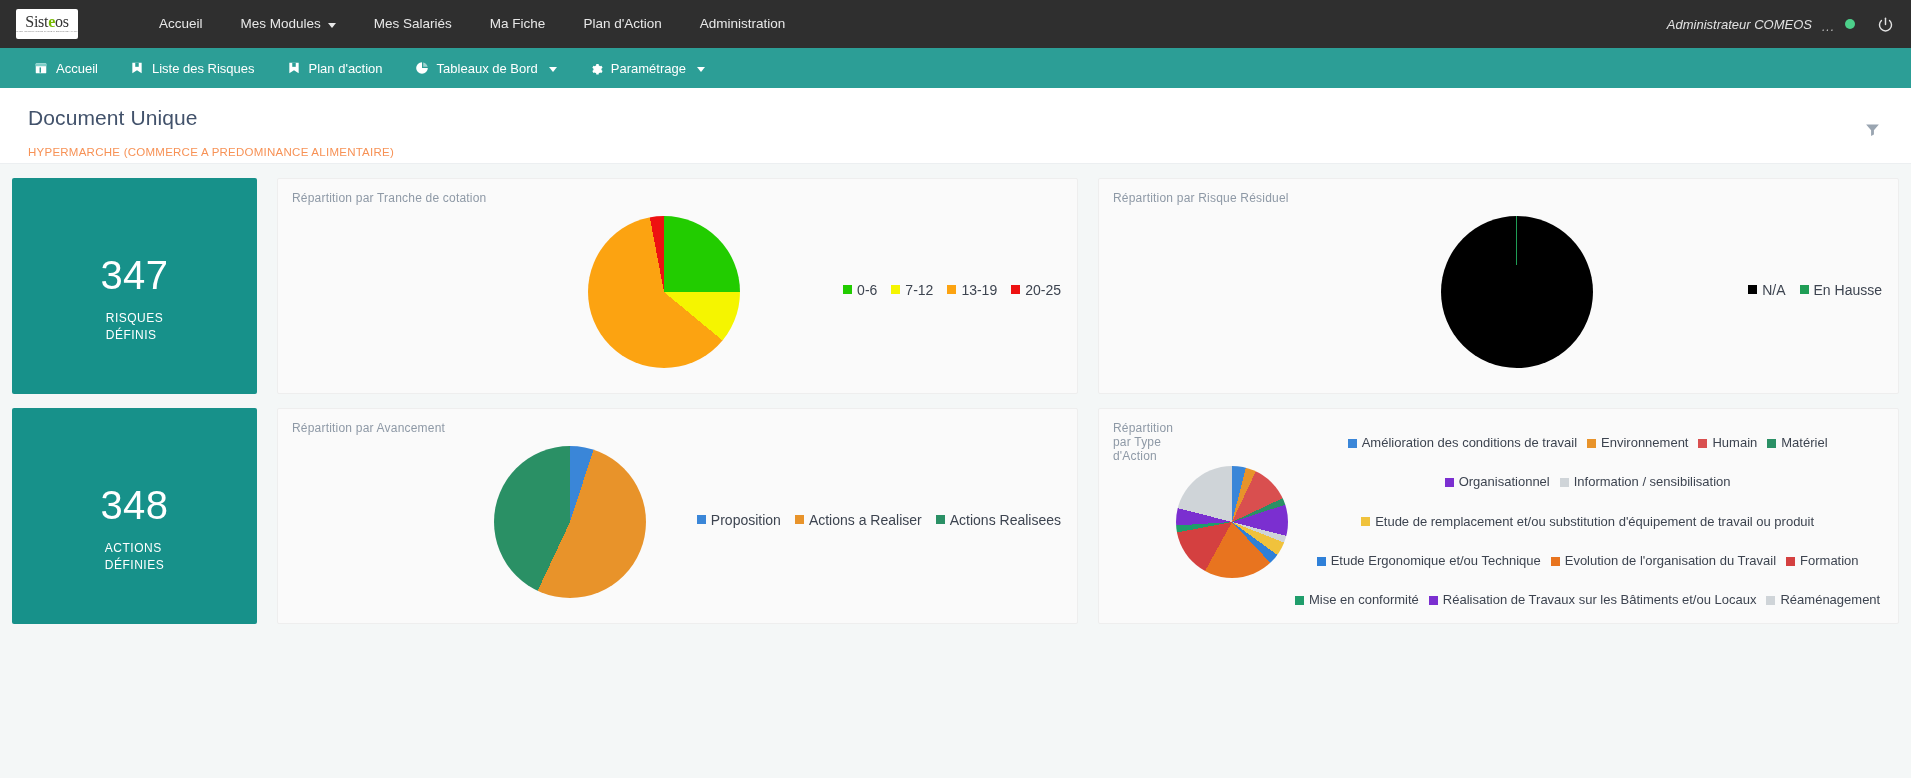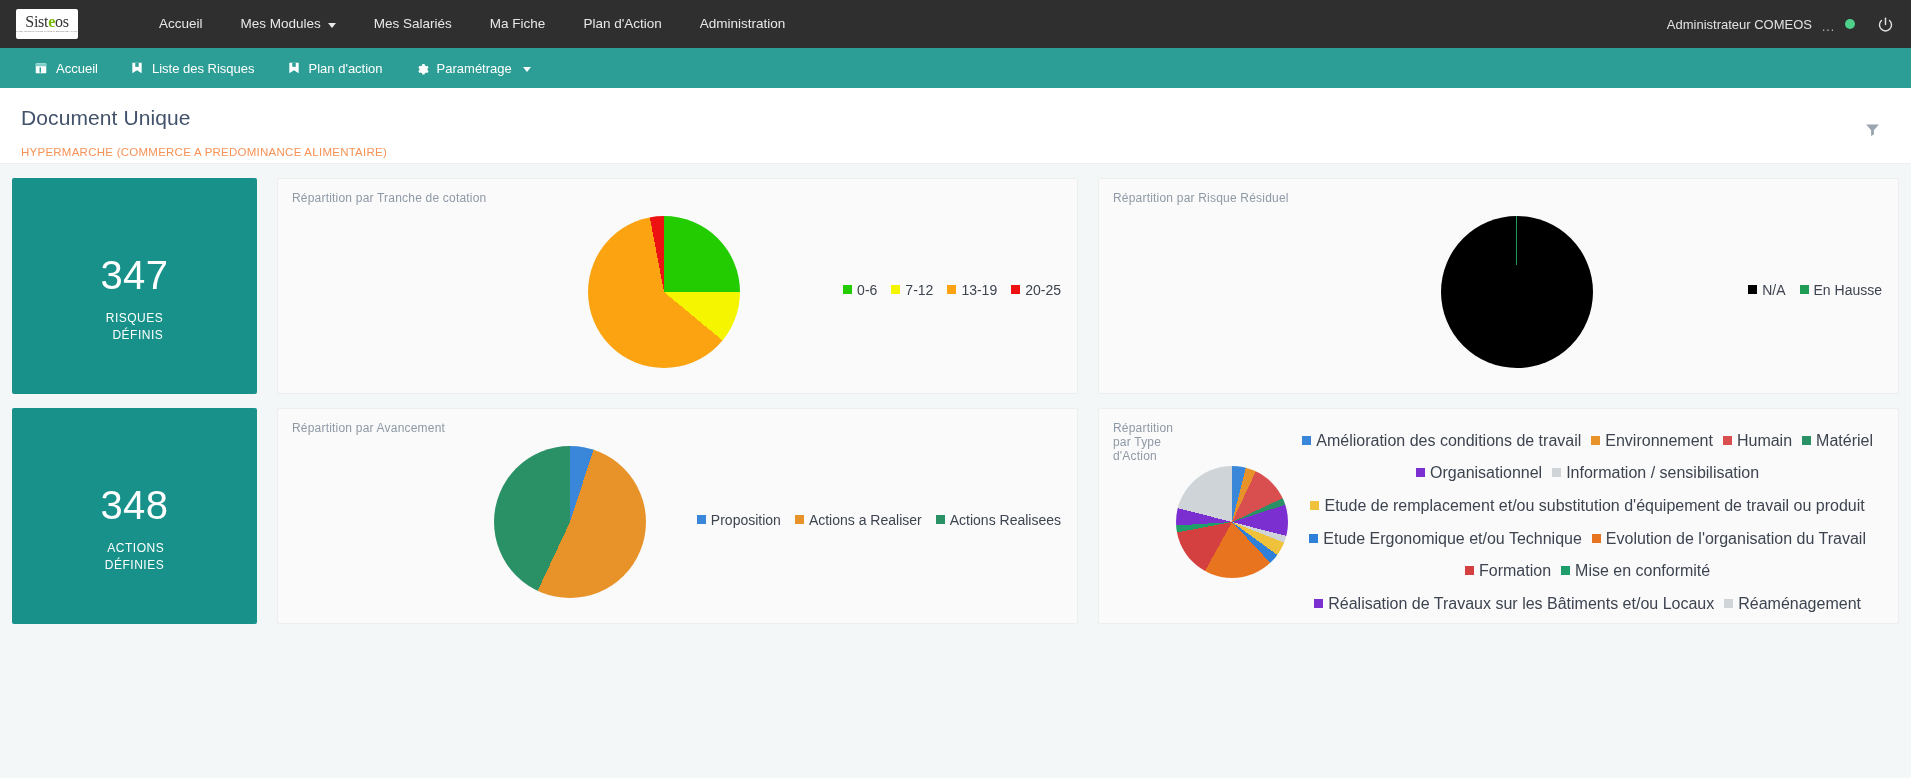--- a/index.html
+++ b/index.html
@@ -80,20 +80,21 @@
     top: 1px;
   }
   .top-right {
     position: absolute;
     right: 0; top: 0;
     height: 48px;
     display: flex;
     align-items: center;
     padding-right: 16px;
     gap: 0;
+    font-style: italic;
   }
   .user-name {
     color: #e2e2e2;
     font-size: 13px;
     margin-right: 10px;
     white-space: nowrap;
   }
   .user-dots {
     color: #bdbdbd;
     font-size: 12px;
@@ -145,21 +146,21 @@
     border-right: 4px solid transparent;
     border-top: 5px solid #ffffff;
     margin-left: 3px;
     position: relative; top: 1px;
   }
 
   
   .title-band {
     background: #ffffff;
     height: 76px;
-    padding: 18px 24px 0 21px;
+    padding: 18px 24px 0 28px;
     position: relative;
     border-bottom: 1px solid #eceff1;
   }
   .page-title {
     font-size: 21px;
     color: #42526b;
     font-weight: normal;
     letter-spacing: .1px;
   }
   .page-sub {
@@ -202,21 +203,21 @@
   .kpi-num {
     font-size: 40px;
     font-weight: 300;
     line-height: 1;
     letter-spacing: .5px;
   }
   .kpi-label {
     font-size: 12px;
     margin-top: 15px;
     letter-spacing: .5px;
-    text-align: right;
+    text-align: left;
     line-height: 1.35;
   }
   .chart-card {
     background: #fafafa;
     border: 1px solid #eeeeee;
     border-radius: 2px;
     position: relative;
     padding: 12px 14px 0 14px;
     display: flex;
     flex-direction: row;
@@ -249,21 +250,21 @@
   }
   .legend.compact { gap: 2px 10px; padding-bottom: 4px; }
   .lg-item {
     display: inline-flex;
     align-items: center;
     gap: 5px;
     font-size: 14px;
     color: #3d4450;
     white-space: nowrap;
   }
-  .lg-item.small { font-size: 16px; }
+  .lg-item.small { font-size: 13px; }
   .swatch {
     width: 9px; height: 9px;
     display: inline-block;
     flex: 0 0 auto;
   }
 </style>
 </head>
 <body>
 
 <div class="topbar">
@@ -332,20 +333,30 @@
       <svg width="14" height="14" viewBox="0 0 24 24" fill="#ffffff">
           <path d="M4 3h16v18l-8-5-8 5V3z"></path>
           <rect x="9" y="3" width="6" height="7" fill="#2c9e96"></rect>
         </svg>
     </span>
     <span>Plan d'action</span>
   </a>
   <a class="subnav-item" href="#">
     <span>
       <svg width="14" height="14" viewBox="0 0 24 24" fill="#ffffff">
+          <path d="M12 2a10 10 0 1 0 10 10h-10V2z"></path>
+          <path d="M14 2.4V10h7.6A10 10 0 0 0 14 2.4z" opacity="0.55"></path>
+        </svg>
+    </span>
+    <span>Tableaux de Bord</span>
+    <i class="caret-w"></i>
+  </a>
+  <a class="subnav-item" href="#">
+    <span>
+      <svg width="14" height="14" viewBox="0 0 24 24" fill="#ffffff">
           <path d="M12 8.5a3.5 3.5 0 1 0 0 7 3.5 3.5 0 0 0 0-7zm9.3 4.6l2-1.6-2-3.5-2.4 1a7.8 7.8 0 0 0-2-1.2l-.4-2.6h-4l-.4 2.6c-.7.3-1.4.7-2 1.2l-2.4-1-2 3.5 2 1.6a7.7 7.7 0 0 0 0 2.3l-2 1.6 2 3.5 2.4-1c.6.5 1.3.9 2 1.2l.4 2.6h4l.4-2.6c.7-.3 1.4-.7 2-1.2l2.4 1 2-3.5-2-1.6a7.7 7.7 0 0 0 0-2.3z"></path>
         </svg>
     </span>
     <span>Paramétrage</span>
     <i class="caret-w"></i>
   </a>
 </div>
 
 <div class="title-band">
   <div class="page-title">Document Unique</div>

